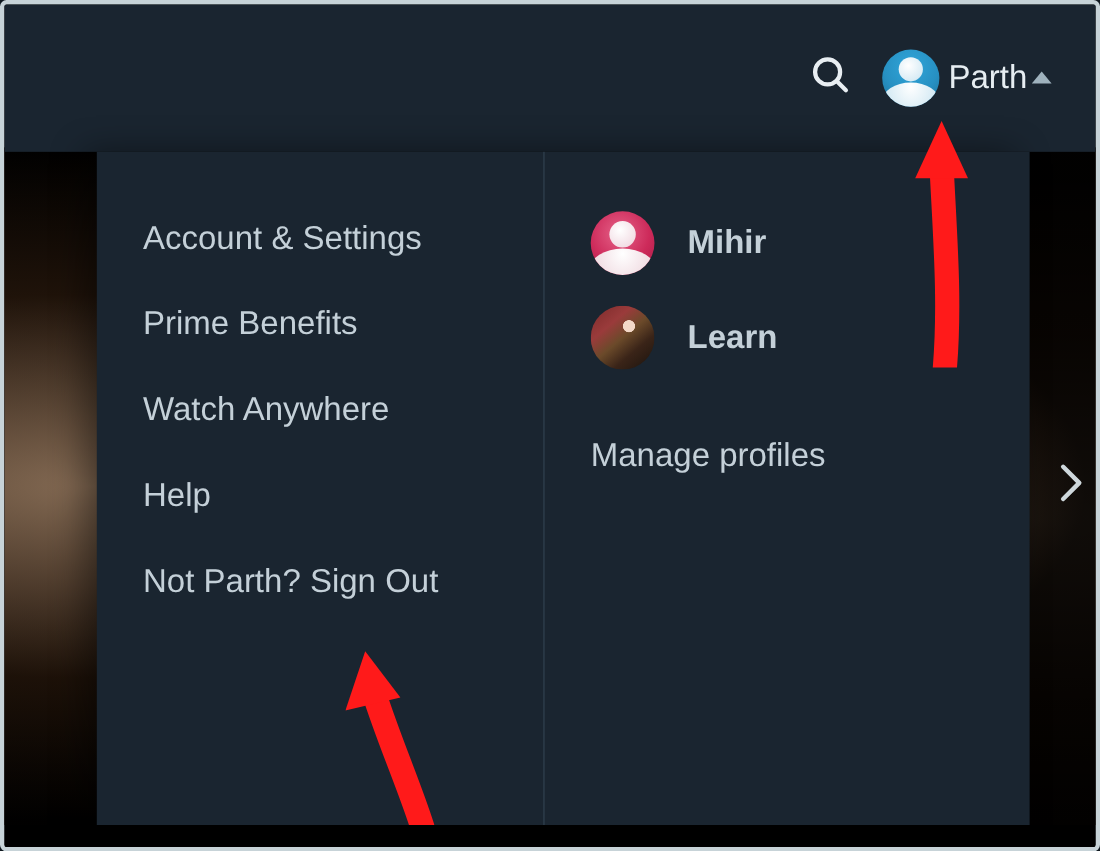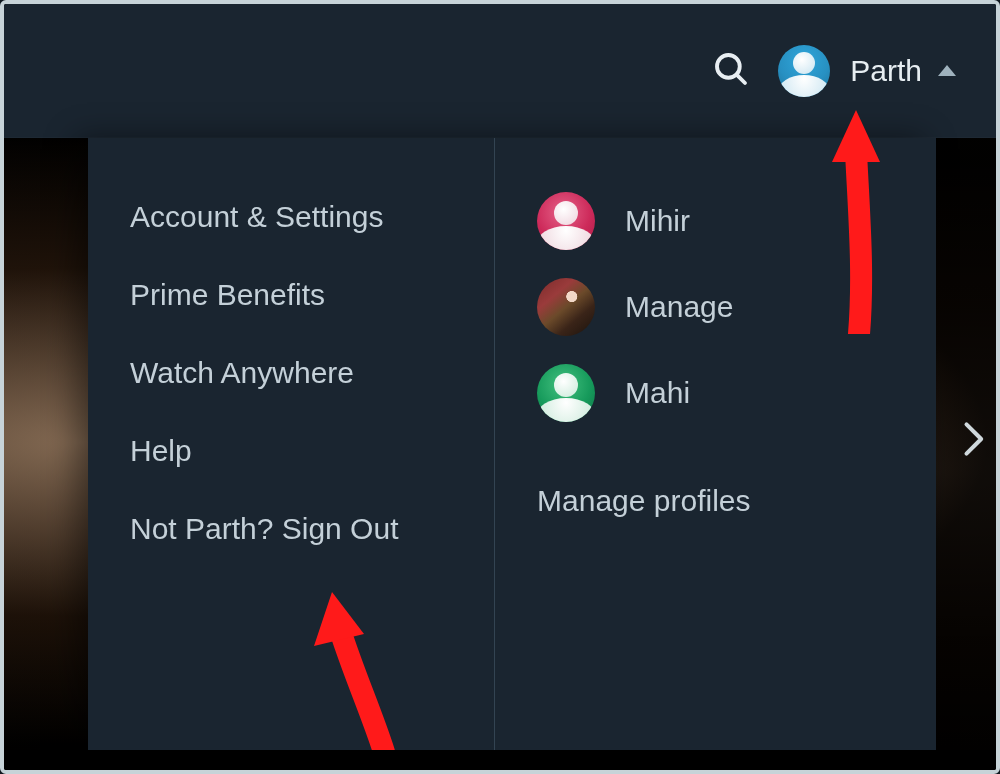--- a/index.html
+++ b/index.html
@@ -46,21 +46,21 @@
     padding-right: 40px;
     border-bottom: 1px solid rgba(255,255,255,0.02);
   }
   .user-area {
     display: flex;
     align-items: center;
     gap: 26px;
   }
   .search-icon { color: #e8eef2; }
   .user-trigger {
-    display: flex; align-items: center; gap: 20px;
+    display: flex; align-items: center; gap: 8px;
     cursor: pointer;
   }
   .avatar-current {
     width: 52px; height: 52px; border-radius: 50%;
     background: radial-gradient(circle at 50% 30%, #2fa4d8 5%, #2790c2 55%, #1e6f96 100%);
     position: relative;
     overflow: hidden;
   }
   .avatar-current::before{
     content:"";
@@ -121,20 +121,21 @@
   .profile-row {
     display: flex;
     align-items: center;
     gap: 30px;
     padding: 14px 0;
     cursor: pointer;
   }
   .profile-row .label {
     color: #c4d0d8;
     font-size: 30px;
+    font-weight: bold;
   }
   .profile-avatar {
     width: 58px; height: 58px; border-radius: 50%;
     position: relative;
     overflow: hidden;
     flex-shrink: 0;
   }
   .pa-red { background: radial-gradient(circle at 45% 35%, #e25a82 8%, #cd2a5a 55%, #a81a44); }
   .pa-green { background: radial-gradient(circle at 45% 35%, #3dbb7a 8%, #169a5b 55%, #0c7244); }
   .pa-photo {
@@ -222,25 +223,21 @@
       <div class="menu-item">Not Parth? Sign Out</div>
     </div>
 
     <div class="col-right">
       <div class="profile-row">
         <div class="profile-avatar pa-red pa-silhouette"></div>
         <span class="label">Mihir</span>
       </div>
       <div class="profile-row">
         <div class="profile-avatar pa-photo"></div>
-        <span class="label">Manage</span>
-      </div>
-      <div class="profile-row">
-        <div class="profile-avatar pa-green pa-silhouette"></div>
-        <span class="label">Mahi</span>
+        <span class="label">Learn</span>
       </div>
 
 
       <div class="section-gap"></div>
       <div class="link-item">Manage profiles</div>
     </div>
   </div>
 
   <div class="arrow" style="left:820px; top:100px;">
     <svg width="70" height="230" viewBox="0 0 70 230">

